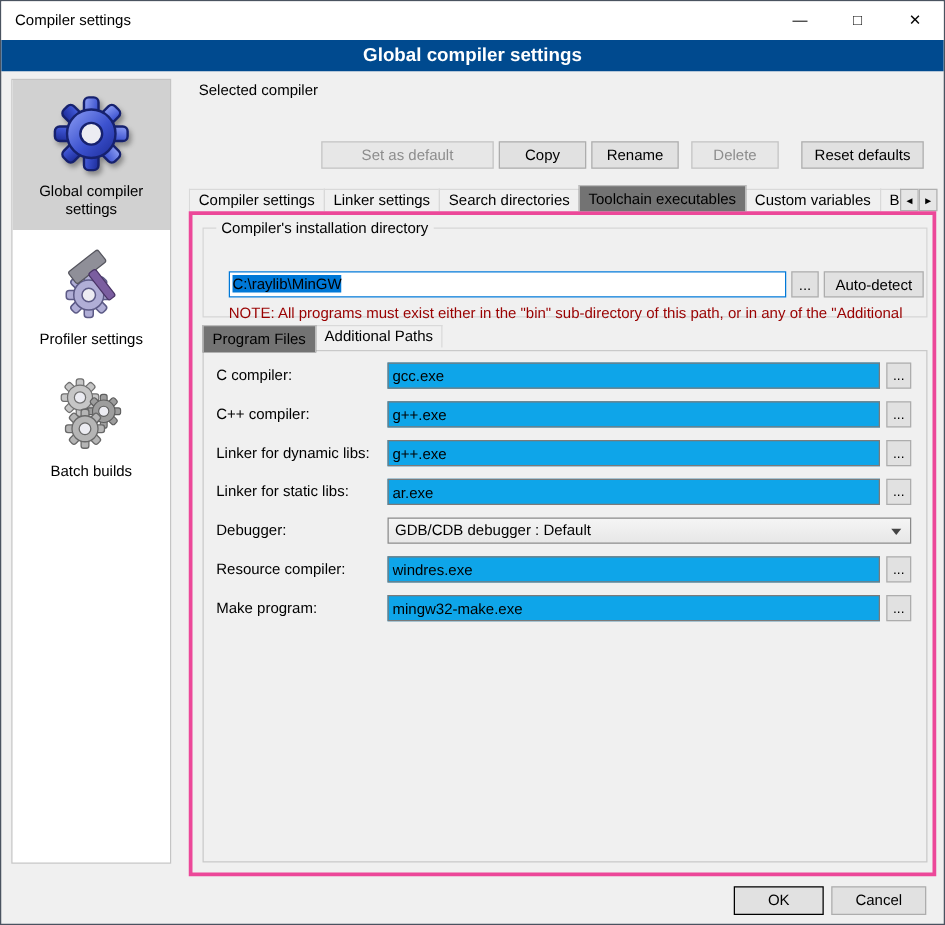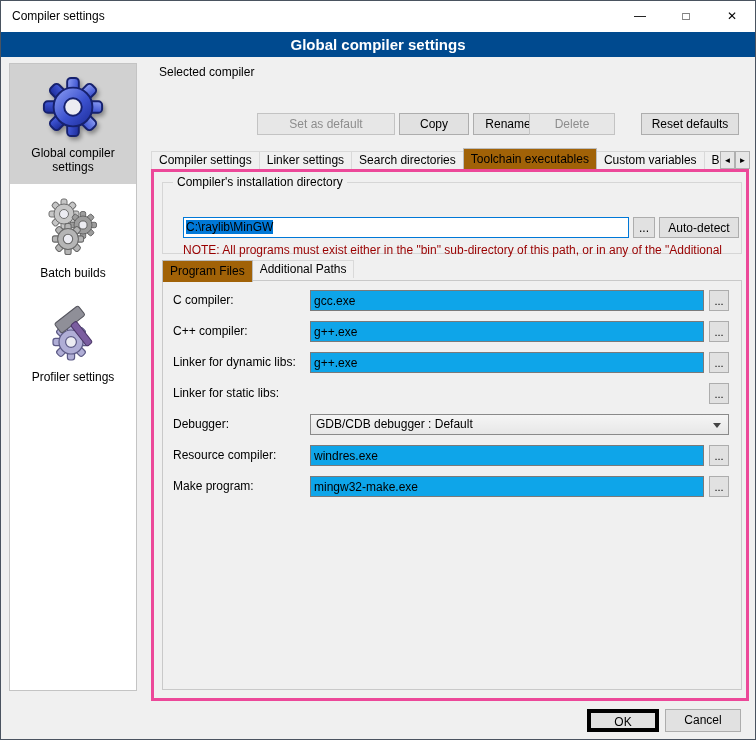--- a/index.html
+++ b/index.html
@@ -20,35 +20,35 @@
   
   .sidebar{position:absolute;left:8px;top:62px;width:128px;height:628px;background:#fff;border:1px solid #c4c4c4;overflow:hidden}
   .side-item{display:flex;flex-direction:column;align-items:center;padding:10px 2px;cursor:default}
   .side-item.selected{background:#d1d1d1}
   .side-label{margin-top:6px;text-align:center;line-height:14px}
 
   
   .btn{position:absolute;height:22px;background:#e1e1e1;border:1px solid #adadad;
        font-family:"Liberation Sans",sans-serif;font-size:12px;text-align:center;line-height:19px;padding:0;cursor:default}
   .btn.disabled{color:#8d8d8d;border-color:#c3c3c3;background:#e7e7e7}
-  .btn-ok{border:4px solid #000000}
+  .btn-ok{border:1px solid #000000}
 
   
   .lbl{position:absolute;line-height:14px}
   .combo{position:absolute;left:158px;top:81px;width:580px;height:22px;background:#fff;border:1px solid #7a7a7a;
          line-height:20px;padding:0 20px 0 6px;overflow:hidden;white-space:nowrap}
   .chev{position:absolute;right:7px;top:8px;width:0;height:0;border-left:4px solid transparent;
         border-right:4px solid transparent;border-top:5px solid #444}
 
   
   .tabstrip{position:absolute;left:150px;top:147px;height:21px;width:570px;display:flex;align-items:flex-end;overflow:hidden}
   .tab{height:18px;line-height:17px;padding:0 7px;background:#f0f0f0;border:1px solid #d9d9d9;border-bottom:none;
        white-space:nowrap;cursor:default}
   .tab + .tab{margin-left:-1px}
-  .tab.active{height:22px;line-height:21px;background:#a16207;border-color:#bcbcbc;margin-bottom:-1px;z-index:3;position:relative}
+  .tab.active{height:22px;line-height:21px;background:#737373;border-color:#bcbcbc;margin-bottom:-1px;z-index:3;position:relative}
   .tab.truncated{max-width:46px;overflow:hidden}
   .scrollbtn{position:absolute;top:150px;width:15px;height:18px;background:#e6e6e6;border:1px solid #b0b0b0;
              font-size:8px;line-height:15px;text-align:center;padding:0;cursor:default}
 
   
   .page{position:absolute;left:150px;top:168px;width:598px;height:532px;border:3px solid #ec4899;background:#f0f0f0;z-index:1}
 
   
   .group{position:absolute;left:8px;top:10px;width:580px;height:72px;border:1px solid #d6d6d6}
   .group-title{position:absolute;top:-8px;left:10px;background:#f0f0f0;padding:0 4px;line-height:14px}
@@ -109,53 +109,53 @@
   <div class="banner">Global compiler settings</div>
 
   <div class="sidebar">
     <div class="side-item selected">
       <svg class="icon" width="64" height="66" viewBox="-33 -33 66 66" style="filter:drop-shadow(2px 3px 2px rgba(0,0,0,.35))">
         <use href="#gear8" fill="url(#bluegrad)" stroke="#16216e" stroke-width="2"></use>
       </svg>
       <div class="side-label">Global compiler settings</div>
     </div>
     <div class="side-item">
+      <svg class="icon" width="60" height="64" viewBox="0 0 60 64">
+        <g transform="translate(28 42) scale(0.6)">
+          <use href="#gear8" fill="#b0aed6" stroke="#5c5a86" stroke-width="2"></use>
+        </g>
+        <g transform="rotate(-38 30 22)">
+          <rect x="14" y="12" width="30" height="12" rx="2" fill="#8f8f98" stroke="#55555e"></rect>
+          <rect x="26" y="23" width="7" height="27" rx="2" fill="#7b5ea0" stroke="#4a3566"></rect>
+        </g>
+      </svg>
+      <div class="side-label">Profiler settings</div>
+    </div>
+    <div class="side-item">
       <svg class="icon" width="62" height="66" viewBox="0 0 62 66">
         <g transform="translate(22 20) scale(0.5)">
             <use href="#gear8" fill="#c6c6c6" stroke="#707070" stroke-width="2"></use>
           </g>
         <g transform="translate(41 31) scale(0.45)">
             <use href="#gear8" fill="#9d9d9d" stroke="#5e5e5e" stroke-width="2"></use>
           </g>
         <g transform="translate(26 45) scale(0.52)">
             <use href="#gear8" fill="#b5b5b5" stroke="#686868" stroke-width="2"></use>
           </g>
       </svg>
       <div class="side-label">Batch builds</div>
     </div>
-    <div class="side-item">
-      <svg class="icon" width="60" height="64" viewBox="0 0 60 64">
-        <g transform="translate(28 42) scale(0.6)">
-          <use href="#gear8" fill="#b0aed6" stroke="#5c5a86" stroke-width="2"></use>
-        </g>
-        <g transform="rotate(-38 30 22)">
-          <rect x="14" y="12" width="30" height="12" rx="2" fill="#8f8f98" stroke="#55555e"></rect>
-          <rect x="26" y="23" width="7" height="27" rx="2" fill="#7b5ea0" stroke="#4a3566"></rect>
-        </g>
-      </svg>
-      <div class="side-label">Profiler settings</div>
-    </div>
   </div>
 
   <span class="lbl" style="left:158px;top:64px">Selected compiler</span>
 
   <button class="btn disabled" style="left:256px;top:112px;width:138px">Set as default</button>
   <button class="btn" style="left:398px;top:112px;width:70px">Copy</button>
   <button class="btn" style="left:472px;top:112px;width:70px">Rename</button>
-  <button class="btn disabled" style="left:528px;top:112px;width:86px">Delete</button>
+  <button class="btn disabled" style="left:552px;top:112px;width:70px">Delete</button>
   <button class="btn" style="left:640px;top:112px;width:98px">Reset defaults</button>
 
   <div class="tabstrip">
     <div class="tab">Compiler settings</div>
     <div class="tab">Linker settings</div>
     <div class="tab">Search directories</div>
     <div class="tab active">Toolchain executables</div>
     <div class="tab">Custom variables</div>
     <div class="tab truncated">Buil</div>
   </div>
@@ -194,20 +194,21 @@
       </div>
 
       <div class="frow" style="top:71px">
         <span class="flabel">Linker for dynamic libs:</span>
         <input class="txt" value="g++.exe" style="">
         <button class="browse">...</button>
       </div>
 
       <div class="frow" style="top:102px">
         <span class="flabel">Linker for static libs:</span>
+        <input class="txt" value="ar.exe" style="">
         <button class="browse">...</button>
       </div>
 
       <div class="frow" style="top:133px">
         <span class="flabel">Debugger:</span>
         <div class="choice">
           <span>GDB/CDB debugger : Default</span>
           <span class="chev"></span>
         </div>
       </div>

